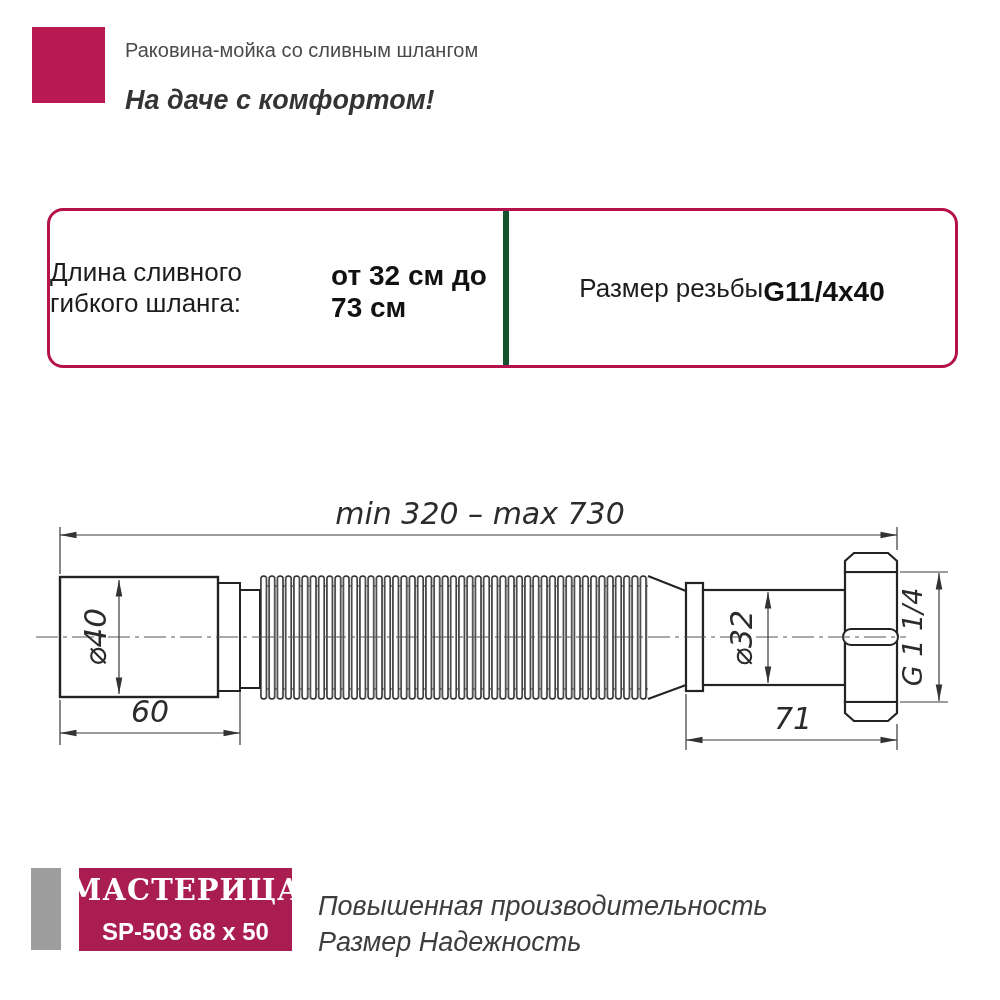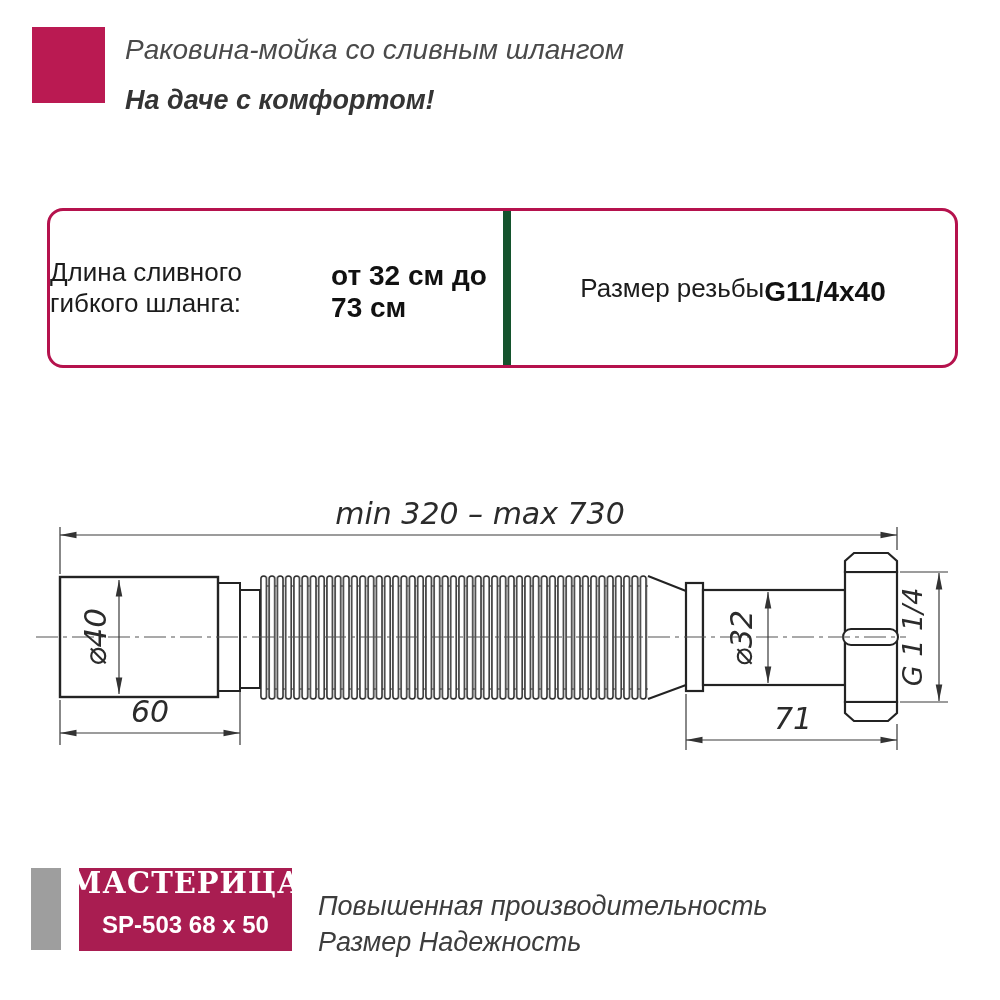--- a/index.html
+++ b/index.html
@@ -3,39 +3,39 @@
 <meta charset="utf-8">
 <style>
   html,body{margin:0;padding:0;}
   body{
     width:1000px;height:1000px;background:#ffffff;position:relative;
     font-family:"Liberation Sans",sans-serif;color:#2e2e2e;overflow:hidden;
   }
   
   .logo-square{position:absolute;left:32px;top:27px;width:73px;height:76px;}
   .header-text{position:absolute;left:125px;top:34px;}
-  .header-sub{font-style:italic;font-size:28px;color:#4a4a4a;line-height:32px;white-space:nowrap;}
+  .header-sub{font-size:20px;color:#4a4a4a;line-height:32px;white-space:nowrap;}
   .header-slogan{font-style:italic;font-weight:bold;font-size:27px;color:#343434;line-height:36px;white-space:nowrap;margin-top:16px;}
   
   .spec-box{
     position:absolute;left:47px;top:208px;width:911px;height:160px;box-sizing:border-box;
     border:3px solid #b5124d;border-radius:16px;display:flex;background:#fff;
   }
   .spec-cell{flex:0 0 453px;display:flex;flex-direction:row;justify-content:center;align-items:center;}
-  .spec-cell.right{flex:1 1 auto;border-left:8px solid #14532d;}
+  .spec-cell.right{flex:1 1 auto;border-left:6px solid #14532d;}
   .spec-label{font-size:26px;color:#1c1c1c;}
   .spec-value{font-size:28px;font-weight:bold;color:#111;margin-top:7px;}
   
   .diagram{position:absolute;left:0;top:480px;width:1000px;height:320px;}
   .dimtext{font-family:"DejaVu Sans",sans-serif;font-style:italic;fill:#2b2b2b;}
   
   .gray-bar{position:absolute;left:31px;top:868px;width:30px;height:82px;}
   .brand-box{
     position:absolute;left:79px;top:868px;width:213px;height:83px;
-    display:flex;flex-direction:column;align-items:center;gap:14px;
+    display:flex;flex-direction:column;justify-content:center;align-items:center;gap:14px;
   }
   .brand-name{
     font-family:"DejaVu Serif",serif;font-weight:bold;font-size:29px;color:#ffffff;
     letter-spacing:1px;line-height:30px;white-space:nowrap;
   }
   .brand-model{font-size:24px;font-weight:bold;color:#ffffff;line-height:26px;white-space:nowrap;}
   .footer-tagline{position:absolute;left:318px;top:888px;font-size:27px;color:#3d3d3d;line-height:36px;font-style:italic;}
 </style>
 </head>
 <body>

